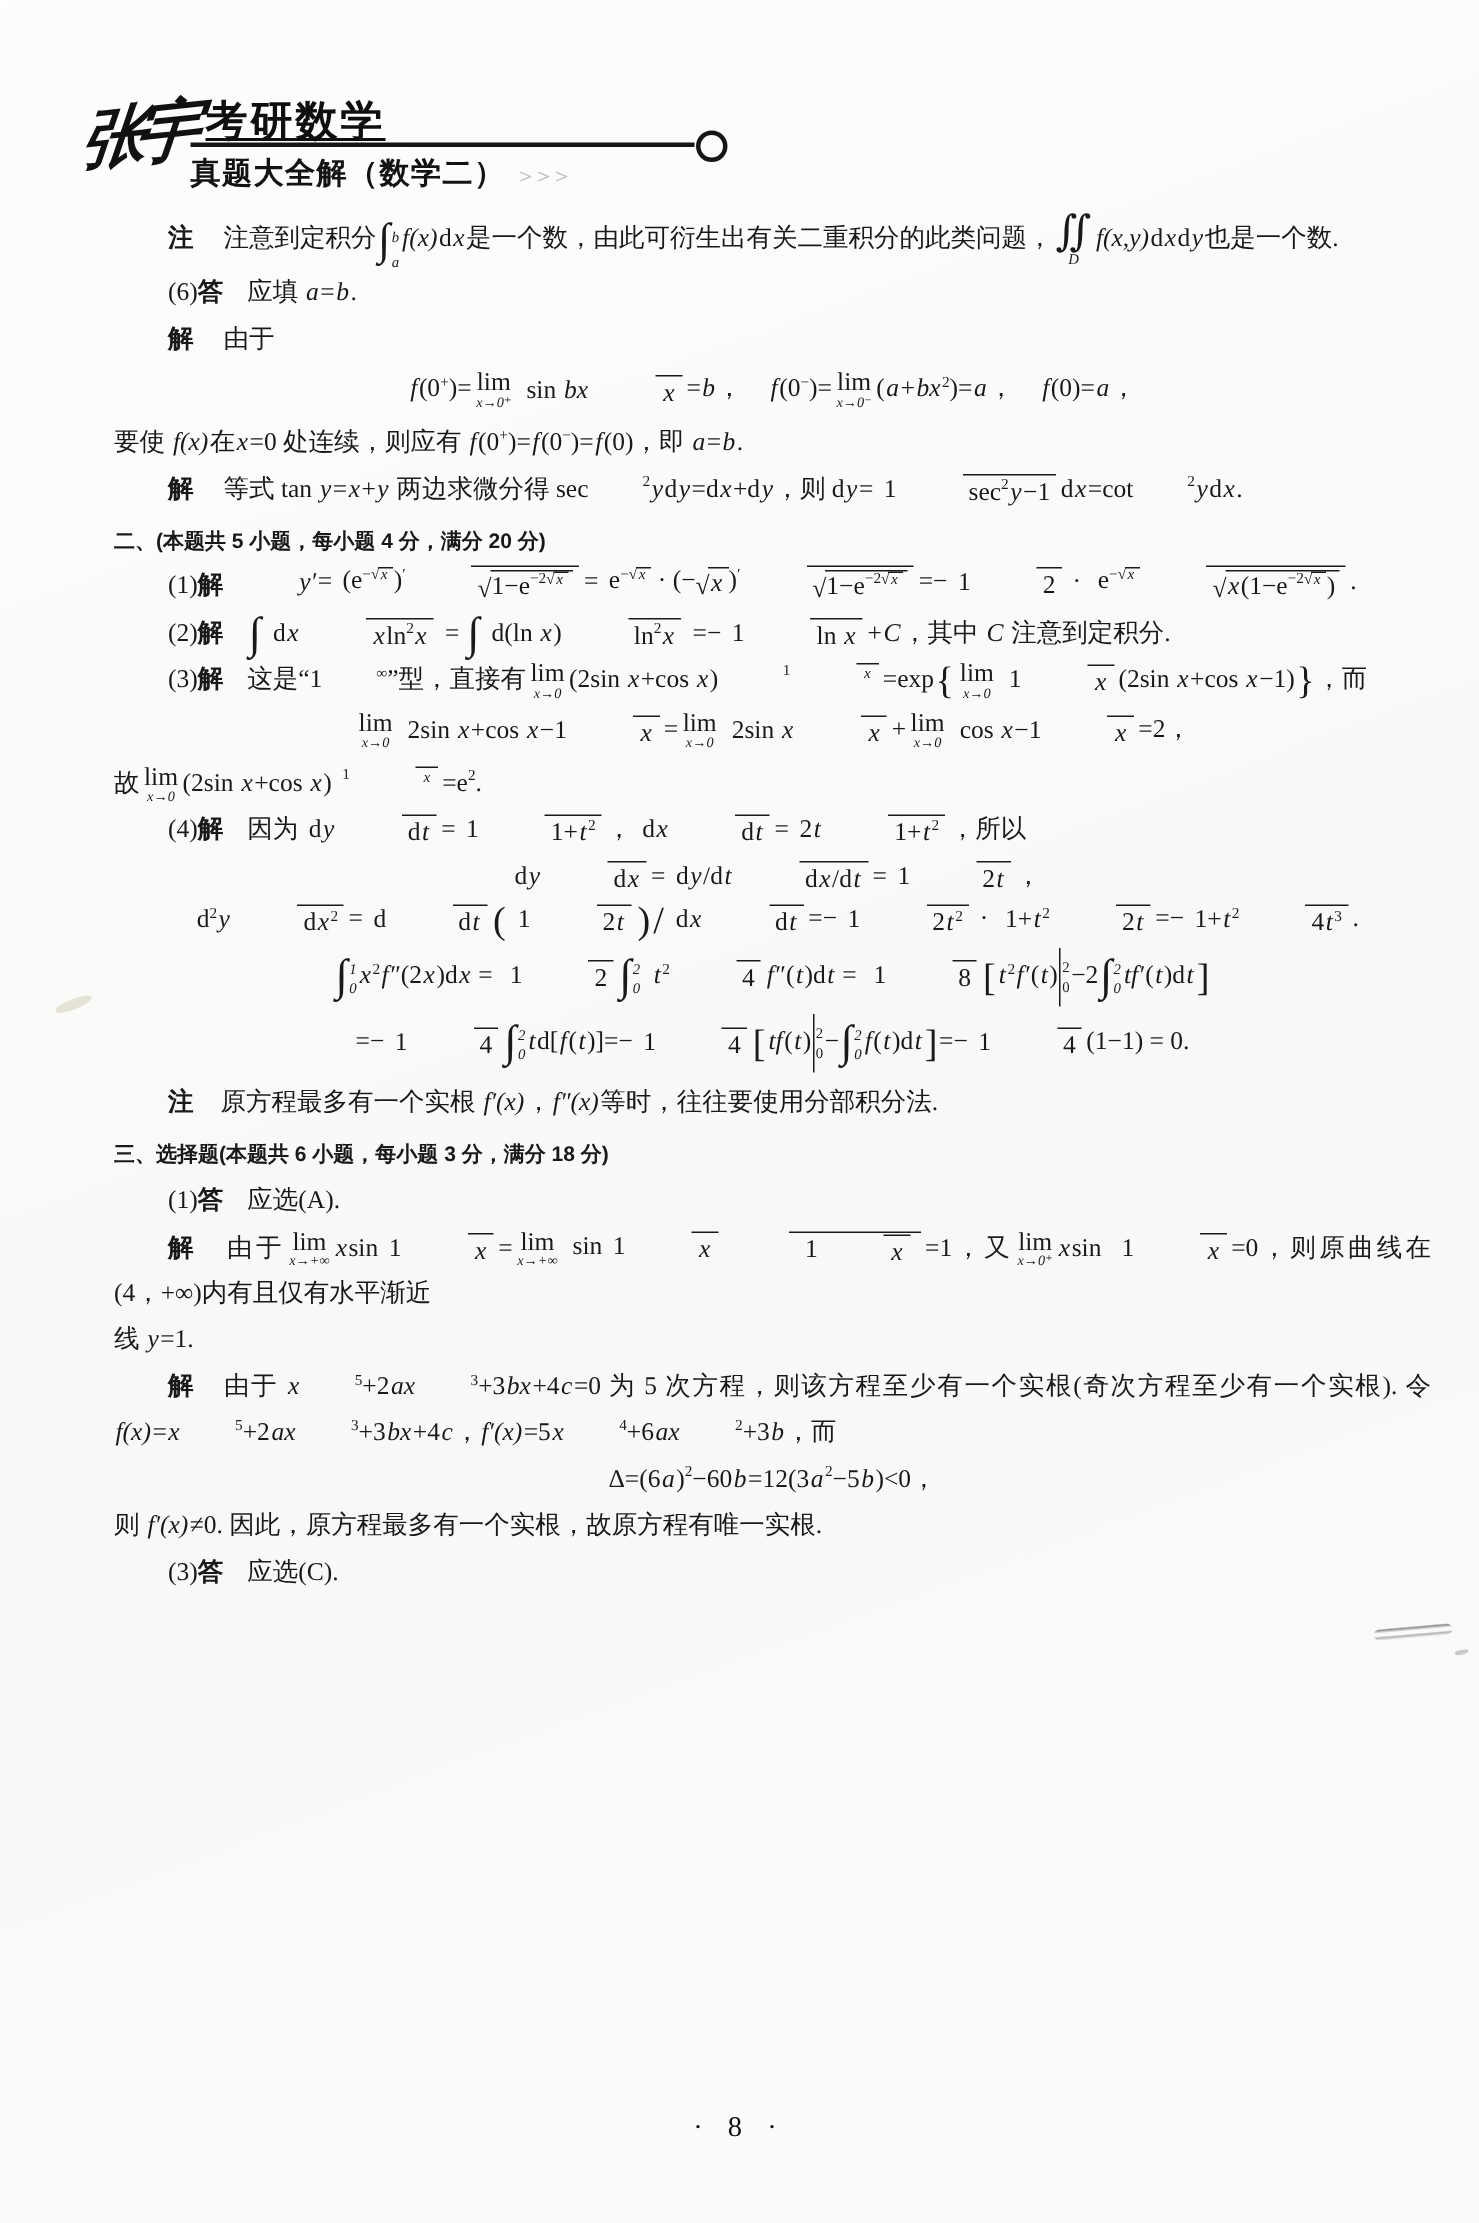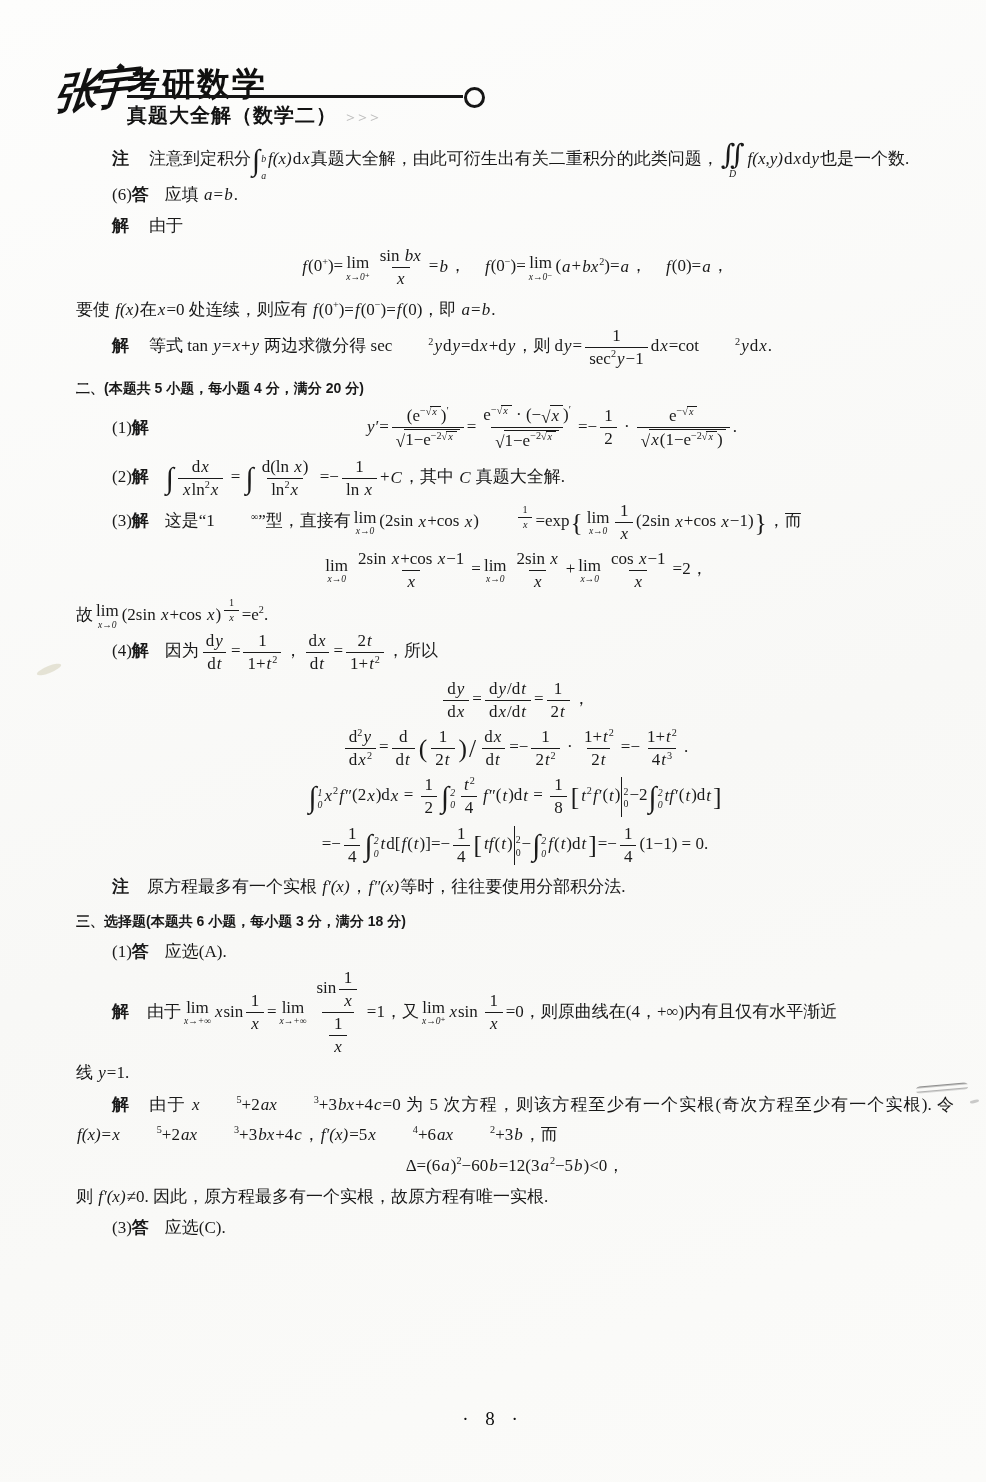--- a/index.html
+++ b/index.html
@@ -4,22 +4,22 @@
 <title>scan</title>
 <style>
   html,body{margin:0;padding:0;background:#d9d9d6;}
   .page{position:relative;width:986px;height:1482px;margin:0 auto;overflow:hidden;
         background:linear-gradient(160deg,#fdfdfc 0%,#f8f8f6 55%,#fbfbf9 100%);
         color:#191919;font-family:"Liberation Serif","DejaVu Serif",serif;font-size:17px;}
   
   .logo-script{position:absolute;left:54px;top:60px;font-size:44px;font-weight:700;
         font-family:"Liberation Serif",serif;font-style:italic;letter-spacing:-8px;
         transform:rotate(-6deg) skewX(-12deg);line-height:1.4;color:#111;}
-  .brand{position:absolute;left:127px;top:62px;font-size:33px;font-weight:700;
-        font-family:"Liberation Sans","DejaVu Sans",sans-serif;letter-spacing:2px;color:#0f0f0f;}
+  .brand{position:absolute;left:137px;top:62px;font-size:28px;font-weight:700;
+        font-family:"Liberation Sans","DejaVu Sans",sans-serif;letter-spacing:2px;color:#0f0f0f;text-decoration:underline;}
   .header-rule{position:absolute;left:127px;top:95px;width:336px;height:3px;background:#161616;}
   .header-circle{position:absolute;left:464px;top:87px;width:15px;height:15px;border:3px solid #161616;
         border-radius:50%;background:transparent;}
   .subtitle-row{position:absolute;left:127px;top:102px;white-space:nowrap;}
   .subtitle{font-size:20px;font-weight:700;font-family:"Liberation Sans","DejaVu Sans",sans-serif;
         letter-spacing:1px;color:#131313;}
   .chevrons{color:#bdbdbd;font-size:15px;letter-spacing:-3px;margin-left:6px;font-family:"Liberation Sans",sans-serif;}
   
   .content{position:absolute;left:76px;top:140px;width:878px;}
   .blk{margin:0;}
@@ -30,22 +30,22 @@
   .display{text-align:center;margin:5px 0;line-height:1.3;}
   .ldisp{display:flex;align-items:center;margin:6px 0;}
   .ldisp-label{flex:0 0 auto;padding-left:36px;}
   .ldisp-formula{flex:1;text-align:center;}
   
   .m-b{font-family:"Liberation Sans","DejaVu Sans",sans-serif;font-weight:700;font-style:normal;}
   .m-m{font-style:italic;font-family:"Liberation Serif",serif;padding:0 1px;}
   .m-t{font-style:normal;}
   .m-sp{display:inline-block;}
   .m-sup{display:inline-block;font-size:0.6em;vertical-align:0.65em;line-height:1;}
-  .m-frac{display:inline-flex;flex-direction:column;align-items:center;vertical-align:middle;
-        margin:0 3px;line-height:1.18;text-indent:0;}
+  .m-frac{display:inline-flex;flex-direction:row;align-items:flex-start;vertical-align:middle;
+        margin:0 3px;line-height:1.18;text-indent:0;gap:40px;}
   .m-frac .num{padding:0 4px 1px;}
   .m-frac .den{border-top:1.4px solid #1a1a1a;padding:1px 4px 0;}
   .m-lim{display:inline-flex;flex-direction:column;align-items:center;vertical-align:middle;
         margin:0 3px;text-indent:0;}
   .m-lim .limtop{line-height:1.05;}
   .m-lim .limsub{font-size:0.56em;line-height:1;font-style:italic;margin-top:1px;}
   .m-int{display:inline-flex;align-items:center;vertical-align:middle;margin:0 1px;text-indent:0;}
   .m-int .isign{font-size:1.75em;line-height:0.95;font-weight:400;}
   .m-int .iscr{display:inline-flex;flex-direction:column;justify-content:space-between;
         height:2.1em;font-size:0.58em;padding-left:1px;font-style:italic;}
@@ -86,21 +86,21 @@
     </div>
   </div>
 
   <div class="content" id="content">
       <div class="blk para ind"><span class="m-b">注</span><span class="m-sp" style="width: 20px;"></span><span class="m-t">注意到定积分</span><span class="m-int">
           <span class="isign">∫</span>
           <span class="iscr">
             <span class="isup">b</span>
             <span class="isub">a</span>
           </span>
-        </span><span class="m-m">f(x)</span><span class="m-t">d</span><span class="m-m">x</span><span class="m-t">真题大全解，由此可衍生出有关二重积分的此类问题，</span><span class="m-iint">
+        </span><span class="m-m">f(x)</span><span class="m-t">d</span><span class="m-m">x</span><span class="m-t">是一个数，由此可衍生出有关二重积分的此类问题，</span><span class="m-iint">
           <span class="iintsign">∬</span>
           <span class="iintsub">D</span>
         </span><span class="m-m">f(x,y)</span><span class="m-t">d</span><span class="m-m">x</span><span class="m-t">d</span><span class="m-m">y</span><span class="m-t">也是一个数.</span></div>
       <div class="blk para ind"><span class="m-t">(6)</span><span class="m-b">答</span><span class="m-sp" style="width: 16px;"></span><span class="m-t">应填 </span><span class="m-m">a</span><span class="m-t">=</span><span class="m-m">b</span><span class="m-t">.</span></div>
       <div class="blk para ind"><span class="m-b">解</span><span class="m-sp" style="width: 20px;"></span><span class="m-t">由于</span></div>
       <div class="blk display"><span class="m-m">f</span><span class="m-t">(0</span><span class="m-sup"><span class="m-t">+</span></span><span class="m-t">)=</span><span class="m-lim">
           <span class="limtop">lim</span>
           <span class="limsub">x→0⁺</span>
         </span><span class="m-frac">
           <span class="num"><span class="m-t">sin </span><span class="m-m">bx</span></span>
@@ -167,21 +167,21 @@
           <span class="num"><span class="m-t">d</span><span class="m-m">x</span></span>
           <span class="den"><span class="m-m">x</span><span class="m-t">ln</span><span class="m-sup"><span class="m-t">2</span></span><span class="m-m">x</span></span>
         </span><span class="m-t"> = </span><span class="m-int">
           <span class="isign">∫</span>
         </span><span class="m-frac">
           <span class="num"><span class="m-t">d(ln </span><span class="m-m">x</span><span class="m-t">)</span></span>
           <span class="den"><span class="m-t">ln</span><span class="m-sup"><span class="m-t">2</span></span><span class="m-m">x</span></span>
         </span><span class="m-t"> =−</span><span class="m-frac">
           <span class="num"><span class="m-t">1</span></span>
           <span class="den"><span class="m-t">ln </span><span class="m-m">x</span></span>
-        </span><span class="m-t">+</span><span class="m-m">C</span><span class="m-t">，其中 </span><span class="m-m">C</span><span class="m-t"> 真题大全解.</span></div>
+        </span><span class="m-t">+</span><span class="m-m">C</span><span class="m-t">，其中 </span><span class="m-m">C</span><span class="m-t"> 注意到定积分.</span></div>
       <div class="blk para ind"><span class="m-t">(3)</span><span class="m-b">解</span><span class="m-sp" style="width: 16px;"></span><span class="m-t">这是“1</span><span class="m-sup"><span class="m-t">∞</span></span><span class="m-t">”型，直接有</span><span class="m-lim">
           <span class="limtop">lim</span>
           <span class="limsub">x→0</span>
         </span><span class="m-t">(2sin </span><span class="m-m">x</span><span class="m-t">+cos </span><span class="m-m">x</span><span class="m-t">)</span><span class="m-sup"><span class="m-frac">
             <span class="num"><span class="m-t">1</span></span>
             <span class="den"><span class="m-m">x</span></span>
           </span></span><span class="m-t">=exp</span><span class="m-big">{</span><span class="m-lim">
           <span class="limtop">lim</span>
           <span class="limsub">x→0</span>
         </span><span class="m-frac">

